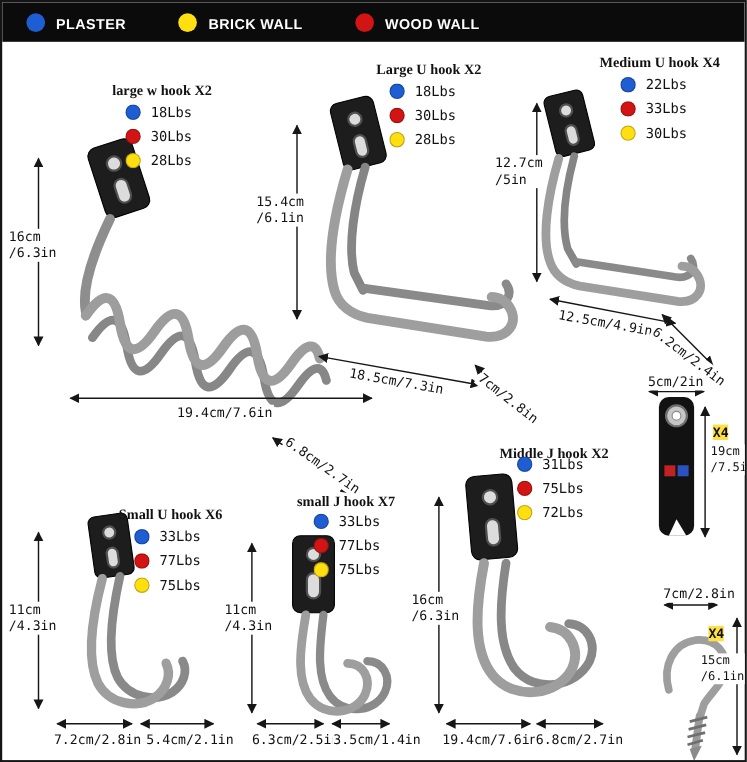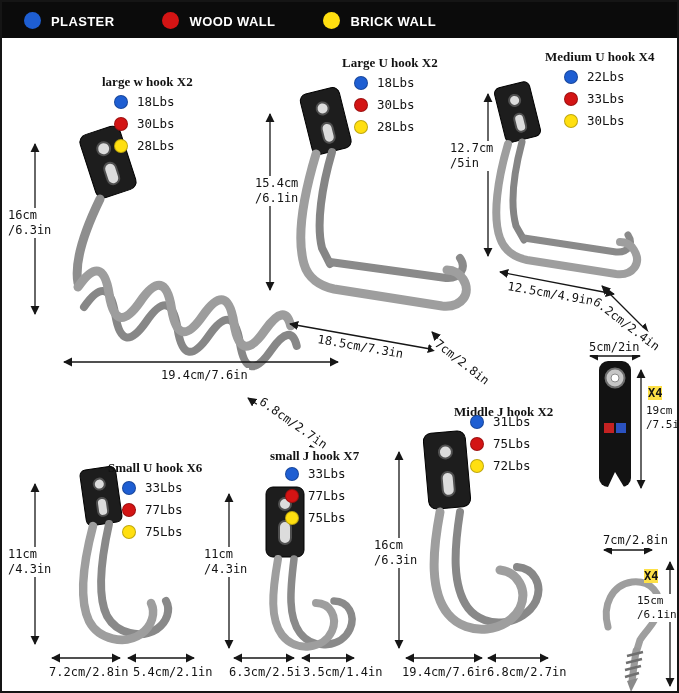--- a/index.html
+++ b/index.html
@@ -39,26 +39,26 @@
 <body>
 
 <div class="stage">
 
   <div class="banner">
     <div class="legend-item">
       <span class="legend-dot" style="background-color: rgb(30, 94, 210);"></span>
       <span class="legend-label">PLASTER</span>
     </div>
     <div class="legend-item">
+      <span class="legend-dot" style="background-color: rgb(255, 223, 16);"></span>
+      <span class="legend-label">BRICK WALL</span>
+    </div>
+    <div class="legend-item">
       <span class="legend-dot" style="background-color: rgb(211, 20, 20);"></span>
       <span class="legend-label">WOOD WALL</span>
-    </div>
-    <div class="legend-item">
-      <span class="legend-dot" style="background-color: rgb(255, 223, 16);"></span>
-      <span class="legend-label">BRICK WALL</span>
     </div>
   </div>
 
   <svg class="img" style="left:30px;top:115px" width="330" height="260" viewBox="0 0 330 260">
     <g transform="rotate(-18 76 45)">
       <rect x="55" y="12" width="42" height="66" rx="8" fill="#1d1d1d" stroke="#000"></rect>
       <circle cx="76" cy="31" r="6.5" fill="#dcdcdc" stroke="#505050" stroke-width="2"></circle>
       <rect x="70" y="46" width="12" height="22" rx="6" fill="#dcdcdc" stroke="#505050" stroke-width="2"></rect>
     </g>
     <path d="M68,82 C52,115 42,145 46,166" fill="none" stroke="#8e8e8e" stroke-width="9" stroke-linecap="round"></path>
@@ -260,21 +260,21 @@
       <span class="dot" style="background-color: rgb(255, 223, 16);"></span>
       <span class="wlabel">72Lbs</span>
     </div>
   </div>
 
   <div class="dim" style="left:5px;top:206px">16cm
 /6.3in</div>
   <div class="dim" style="left:158px;top:366px">19.4cm/7.6in</div>
   <div class="dim rot" style="left:262px;top:392px;transform:rotate(35deg)">6.8cm/2.7in</div>
 
-  <div class="dim" style="left:252px;top:174px">15.4cm
+  <div class="dim" style="left:230px;top:174px">15.4cm
 /6.1in</div>
   <div class="dim rot" style="left:316px;top:330px;transform:rotate(10deg)">18.5cm/7.3in</div>
   <div class="dim rot" style="left:438px;top:334px;transform:rotate(38deg)">7cm/2.8in</div>
 
   <div class="dim" style="left:447px;top:139px">12.7cm
 /5in</div>
   <div class="dim rot" style="left:506px;top:277px;transform:rotate(10deg)">12.5cm/4.9in</div>
   <div class="dim rot" style="left:596px;top:292px;transform:rotate(37deg)">6.2cm/2.4in</div>
 
   <div class="dim" style="left:586px;top:338px">5cm/2in</div>

